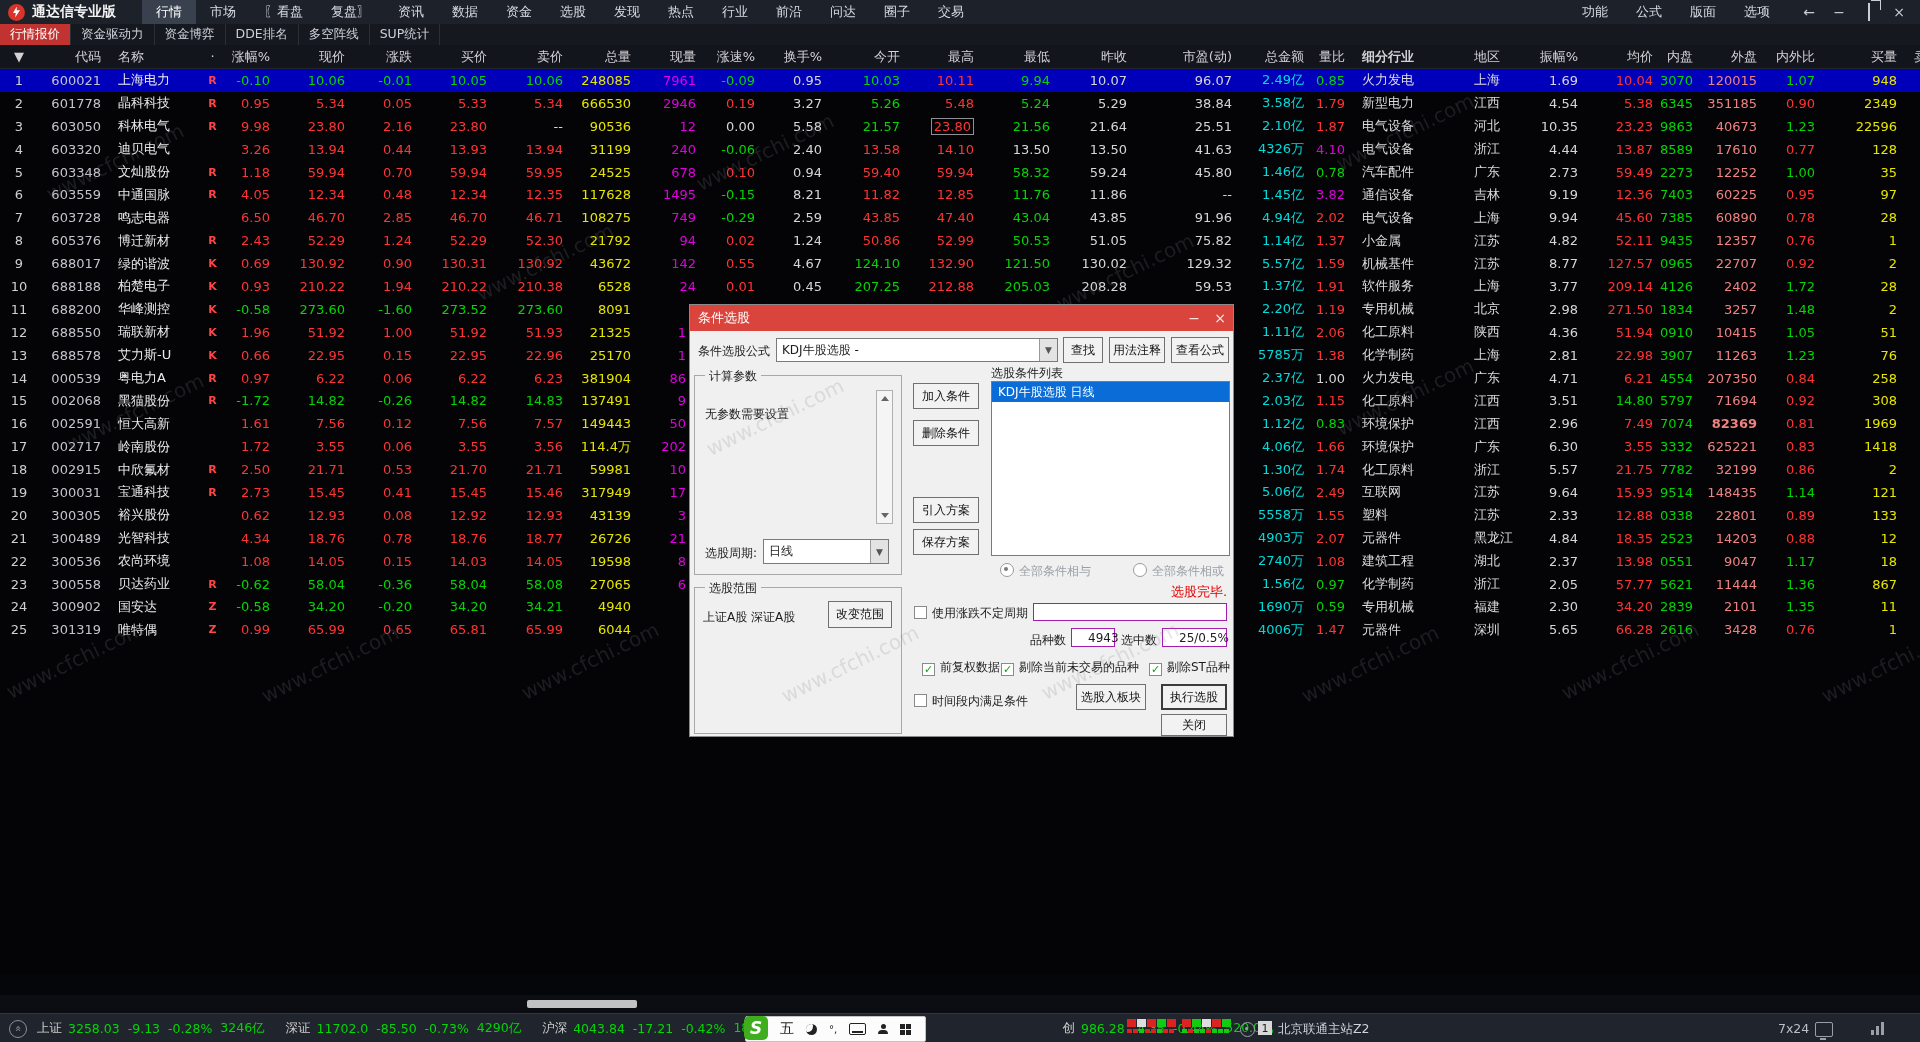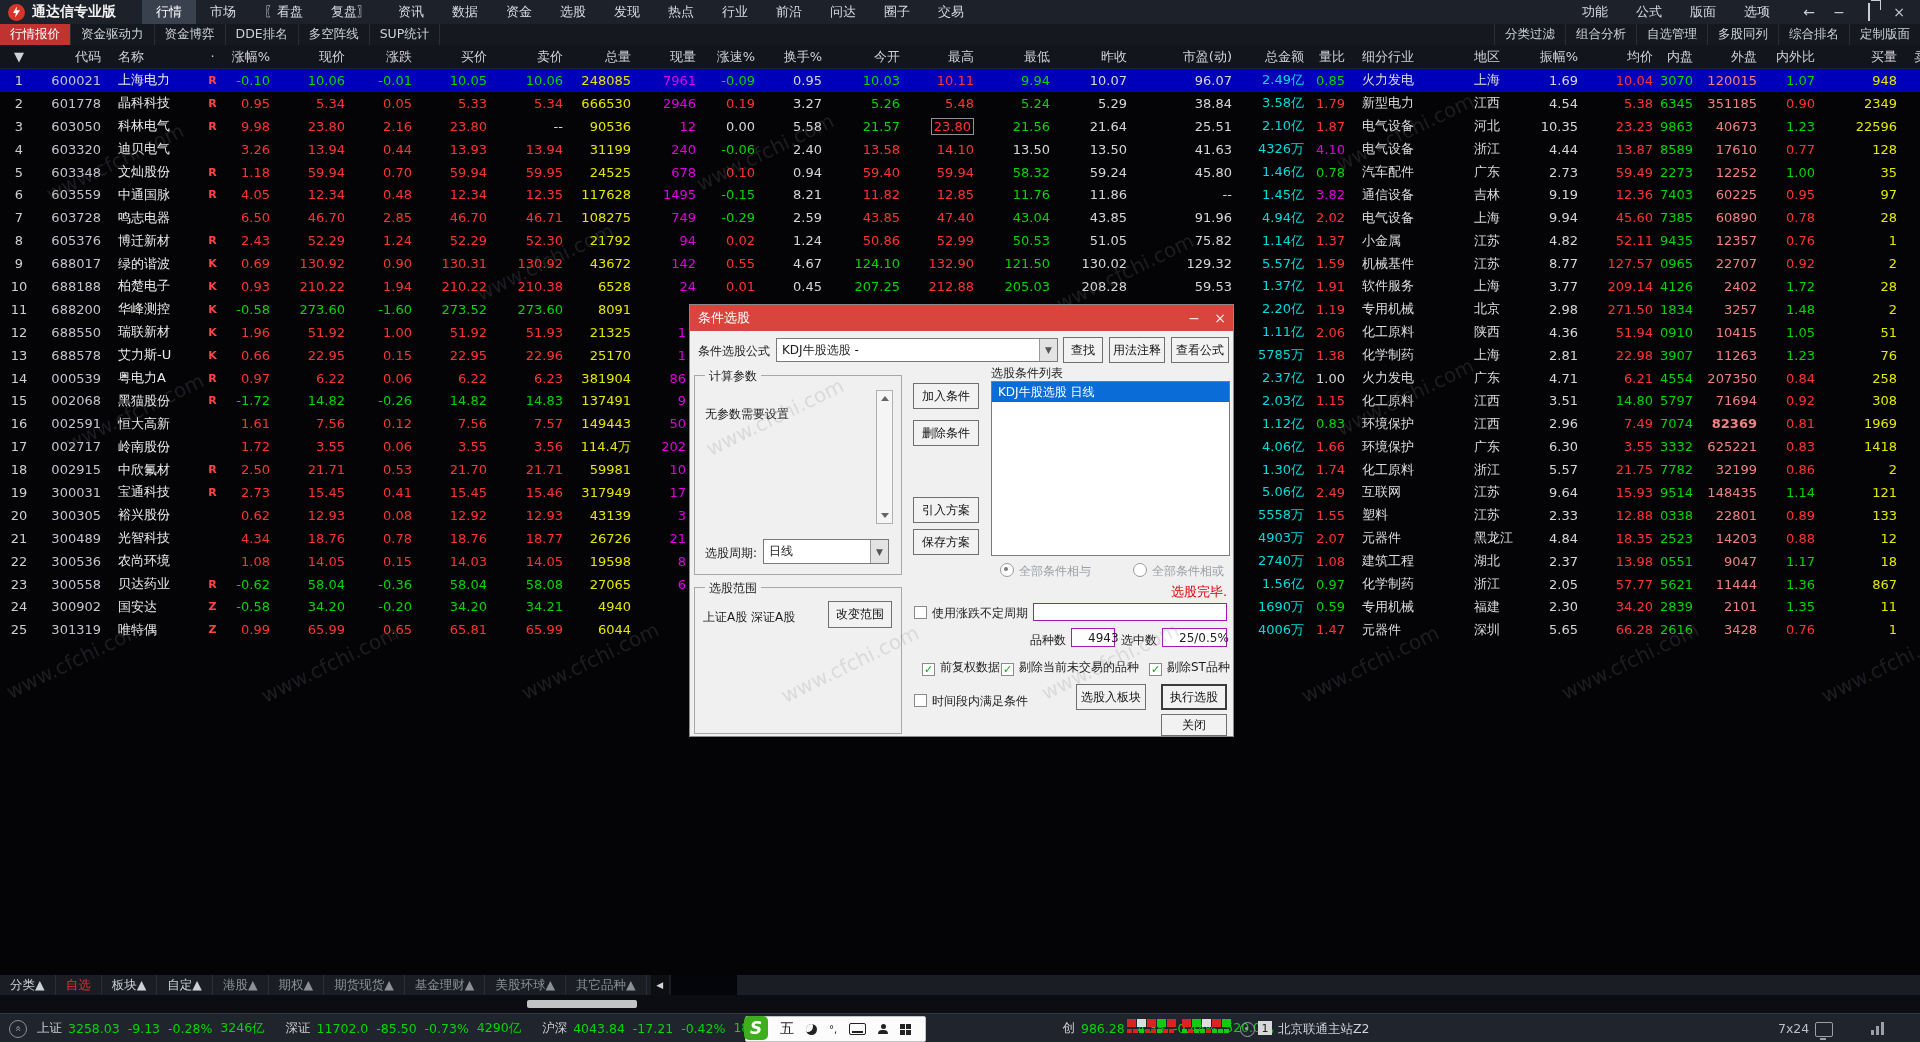--- a/index.html
+++ b/index.html
@@ -181,28 +181,20 @@
   <div class="toolbar2">
     <div id="tbleft" style="display:flex;">
         <div class="tb-tab red">行情报价</div>
         <div class="tb-tab">资金驱动力</div>
         <div class="tb-tab">资金博弈</div>
         <div class="tb-tab">DDE排名</div>
         <div class="tb-tab">多空阵线</div>
         <div class="tb-tab">SUP统计</div>
       </div>
     <div class="spacer"></div>
-    <div class="tb-right" id="tbright">
-        <div class="tb-tab">分类过滤</div>
-        <div class="tb-tab">组合分析</div>
-        <div class="tb-tab">自选管理</div>
-        <div class="tb-tab">多股同列</div>
-        <div class="tb-tab">综合排名</div>
-        <div class="tb-tab">定制版面</div>
-      </div>
   </div>
 
   <div class="tablewrap">
     <div class="thead" id="thead">
         <div class="hcell a-c" style="width: 38px;">▼</div>
         <div class="hcell a-r" style="width: 70px;">代码</div>
         <div class="hcell a-l" style="width: 92px;">名称</div>
         <div class="hcell a-c" style="width: 25px;">·</div>
         <div class="hcell a-r" style="width: 52px;">涨幅%</div>
         <div class="hcell a-r" style="width: 75px;">现价</div>
@@ -213,21 +205,21 @@
         <div class="hcell a-r" style="width: 65px;">现量</div>
         <div class="hcell a-r" style="width: 59px;">涨速%</div>
         <div class="hcell a-r" style="width: 67px;">换手%</div>
         <div class="hcell a-r" style="width: 78px;">今开</div>
         <div class="hcell a-r" style="width: 74px;">最高</div>
         <div class="hcell a-r" style="width: 76px;">最低</div>
         <div class="hcell a-r" style="width: 77px;">昨收</div>
         <div class="hcell a-r" style="width: 105px;">市盈(动)</div>
         <div class="hcell a-r" style="width: 72px;">总金额</div>
         <div class="hcell a-r" style="width: 41px;">量比</div>
-        <div class="hcell a-l" style="width: 112px;">细分行业</div>
+        <div class="hcell a-l" style="width: 112px; font-weight: bold;">细分行业</div>
         <div class="hcell a-l" style="width: 70px;">地区</div>
         <div class="hcell a-r" style="width: 51px;">振幅%</div>
         <div class="hcell a-r" style="width: 75px;">均价</div>
         <div class="hcell a-r" style="width: 40px;">内盘</div>
         <div class="hcell a-r" style="width: 64px;">外盘</div>
         <div class="hcell a-r" style="width: 58px;">内外比</div>
         <div class="hcell a-r" style="width: 82px;">买量</div>
         <div class="hcell a-l" style="width: 16px;">卖</div>
       </div>
     <div id="tbody">
@@ -1075,36 +1067,20 @@
     <div class="dlg-label" style="left:232px;top:354px;"><span class="cb">✓</span><span>前复权数据</span></div>
     <div class="dlg-label" style="left:311px;top:354px;"><span class="cb">✓</span><span>剔除当前未交易的品种</span></div>
     <div class="dlg-label" style="left:459px;top:354px;"><span class="cb">✓</span><span>剔除ST品种</span></div>
 
     <div class="dlg-label" style="left:224px;top:388px;"><span class="cb"></span><span>时间段内满足条件</span></div>
     <div class="btn" style="left:386px;top:379px;width:70px;height:26px;">选股入板块</div>
     <div class="btn def" style="left:471px;top:379px;width:66px;height:26px;">执行选股</div>
     <div class="btn" style="left:471px;top:409px;width:66px;height:22px;">关闭</div>
   </div>
 
-  <div class="bottombar">
-    <div id="btabs" style="display:flex;">
-        <div class="bt-tab">分类▲</div>
-        <div class="bt-tab active">自选</div>
-        <div class="bt-tab">板块▲</div>
-        <div class="bt-tab">自定▲</div>
-        <div class="bt-tab dim">港股▲</div>
-        <div class="bt-tab dim">期权▲</div>
-        <div class="bt-tab dim">期货现货▲</div>
-        <div class="bt-tab dim">基金理财▲</div>
-        <div class="bt-tab dim">美股环球▲</div>
-        <div class="bt-tab dim">其它品种▲</div>
-      </div>
-    <div class="bt-left">◀</div>
-    <div class="bt-box"></div>
-  </div>
 
   <div class="hstrip">
     <div class="hthumb"></div>
   </div>
 
   <div class="statusbar">
     <div class="st-icon">
         <span>«</span>
       </div>
     <div id="stindices" style="display:flex;align-items:center;">

